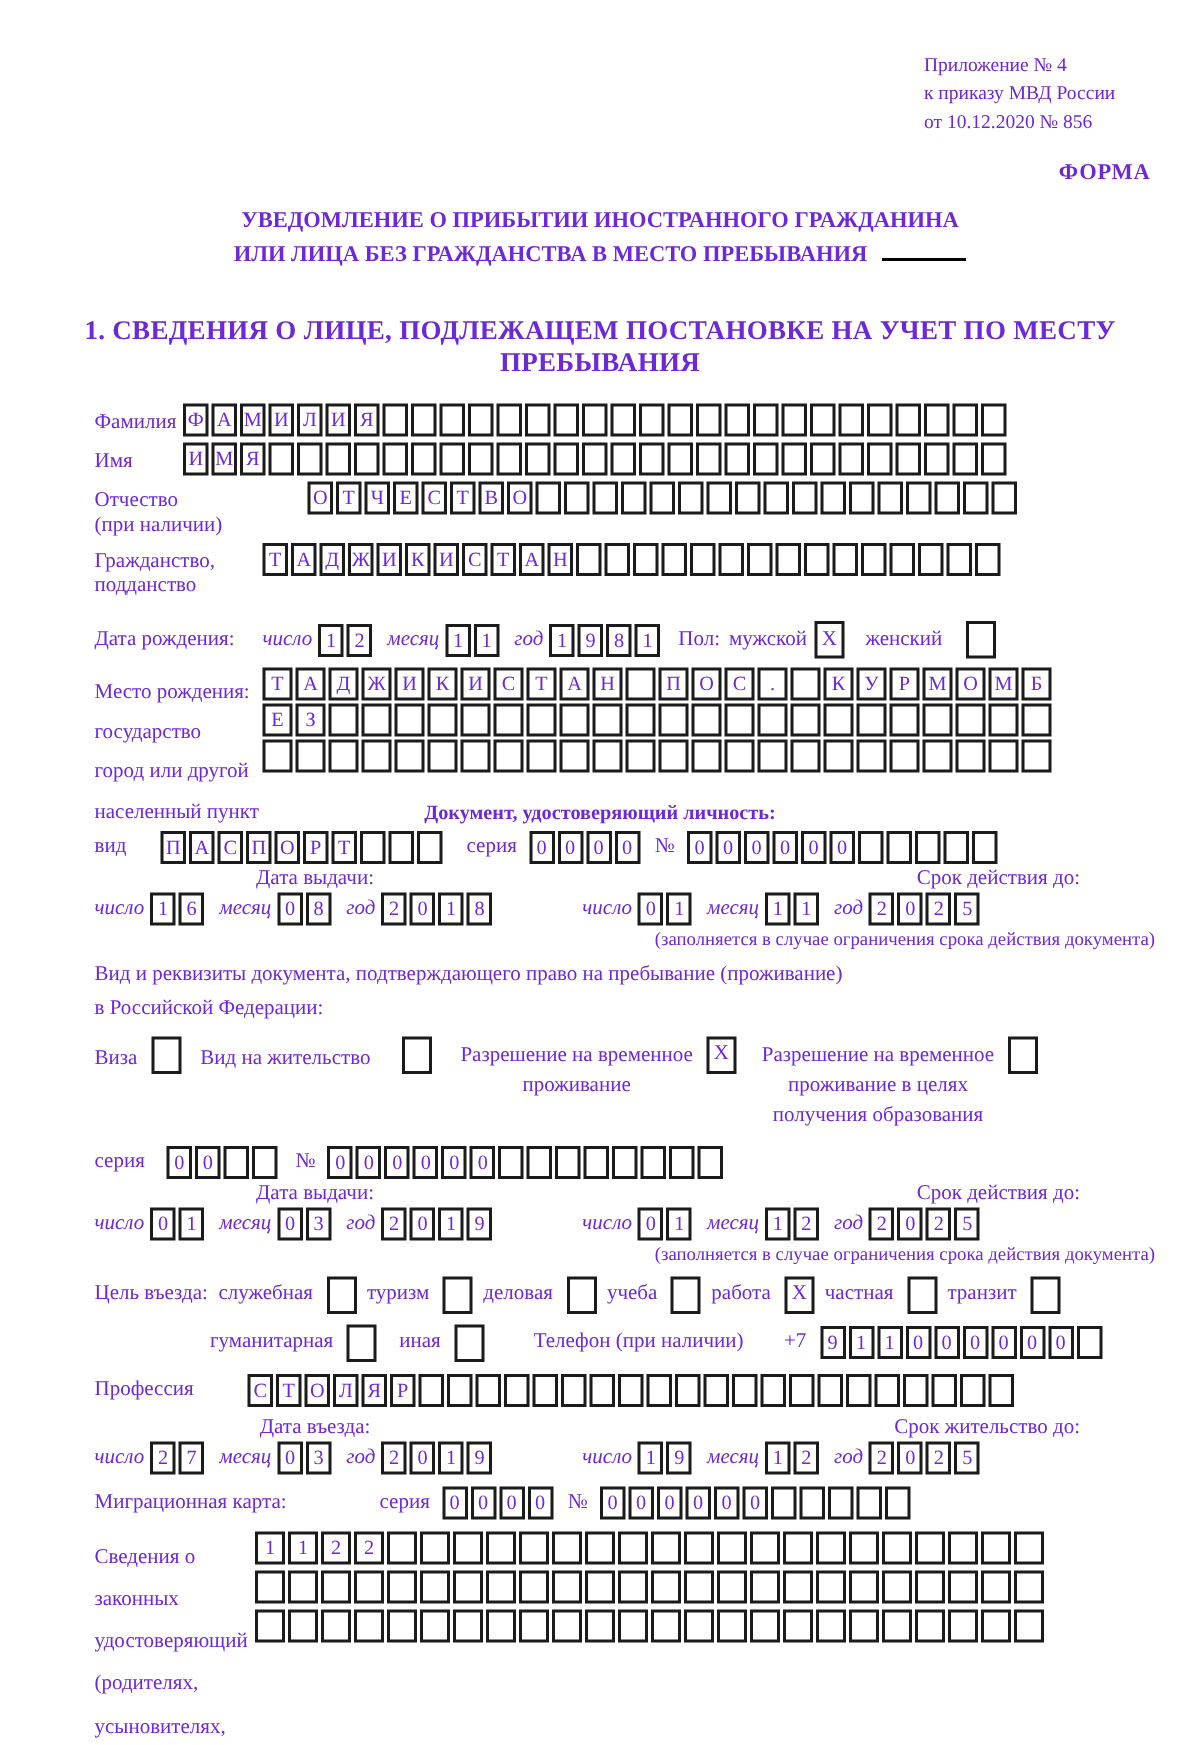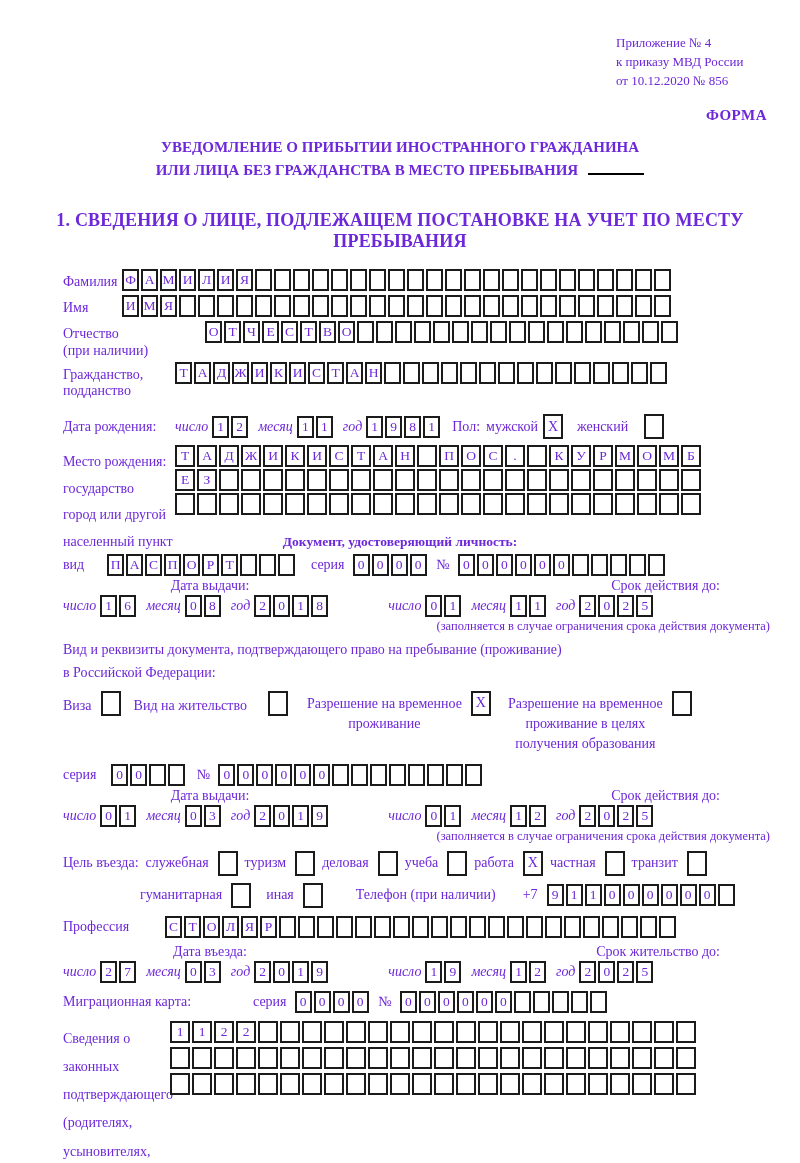--- a/index.html
+++ b/index.html
@@ -659,21 +659,21 @@
           <span class="cell"></span>
           <span class="cell"></span>
           <span class="cell"></span>
         </span>
     </div>
 
     <div class="frow" style="margin-top:8px; margin-bottom:0">
       <span class="flabel" style="width:107px; padding-top:4px; line-height:2.02">
         <span>Сведения о</span>
         <span class="l2">законных</span>
-        <span class="l2">подтверждающего</span>
+        <span class="l2">удостоверяющий</span>
         <span class="l2">(родителях,</span>
         <span class="l2">усыновителях,</span>
         
       </span>
       <span class="rowstack" style="gap:4px">
         <span class="cells wide-cells">
             <span class="cell">1</span>
             <span class="cell">1</span>
             <span class="cell">2</span>
             <span class="cell">2</span>

